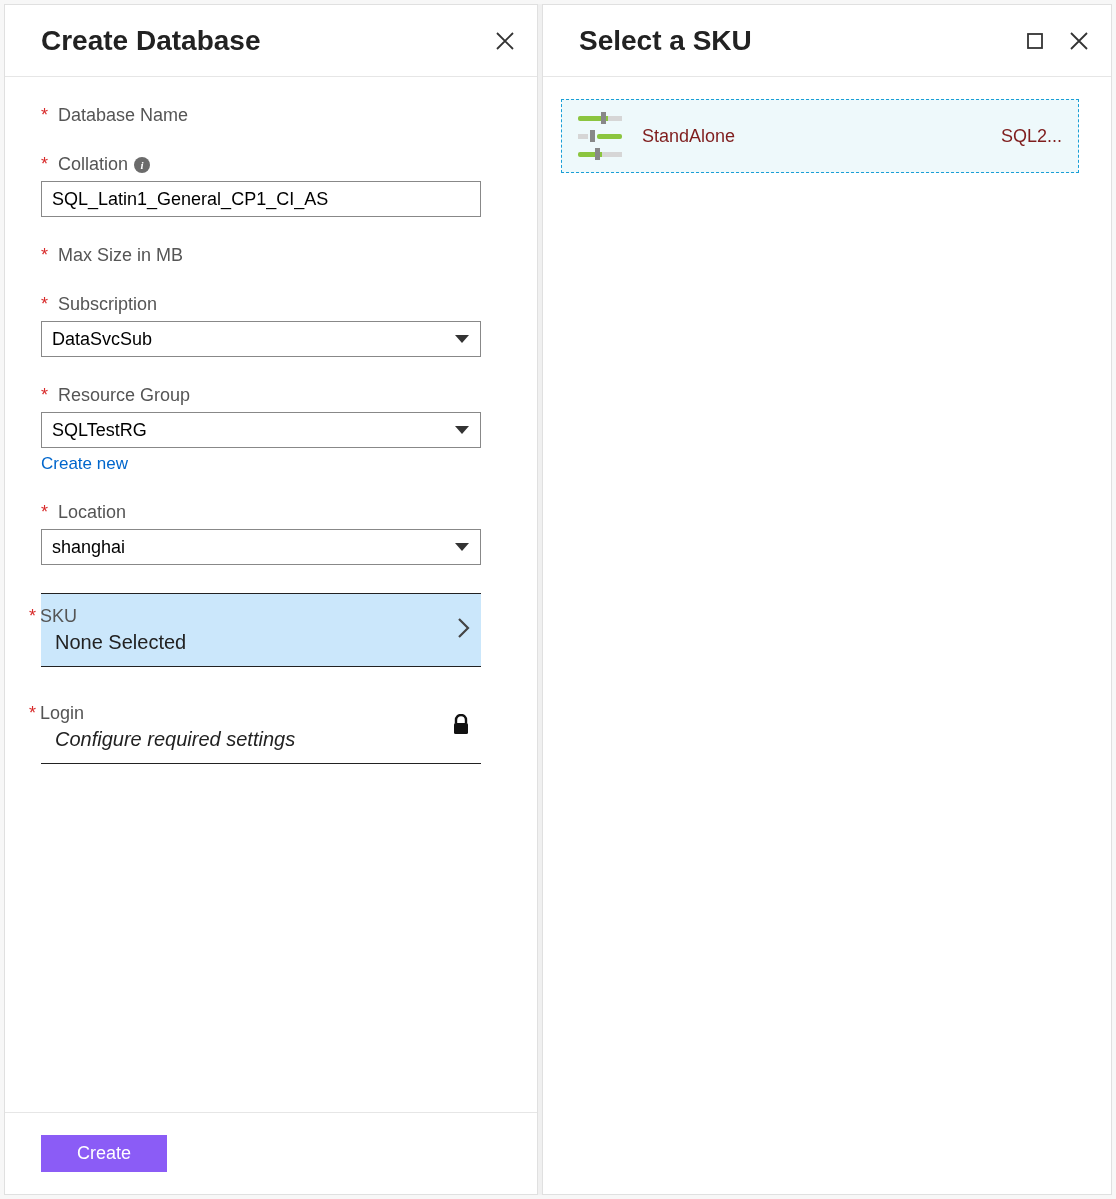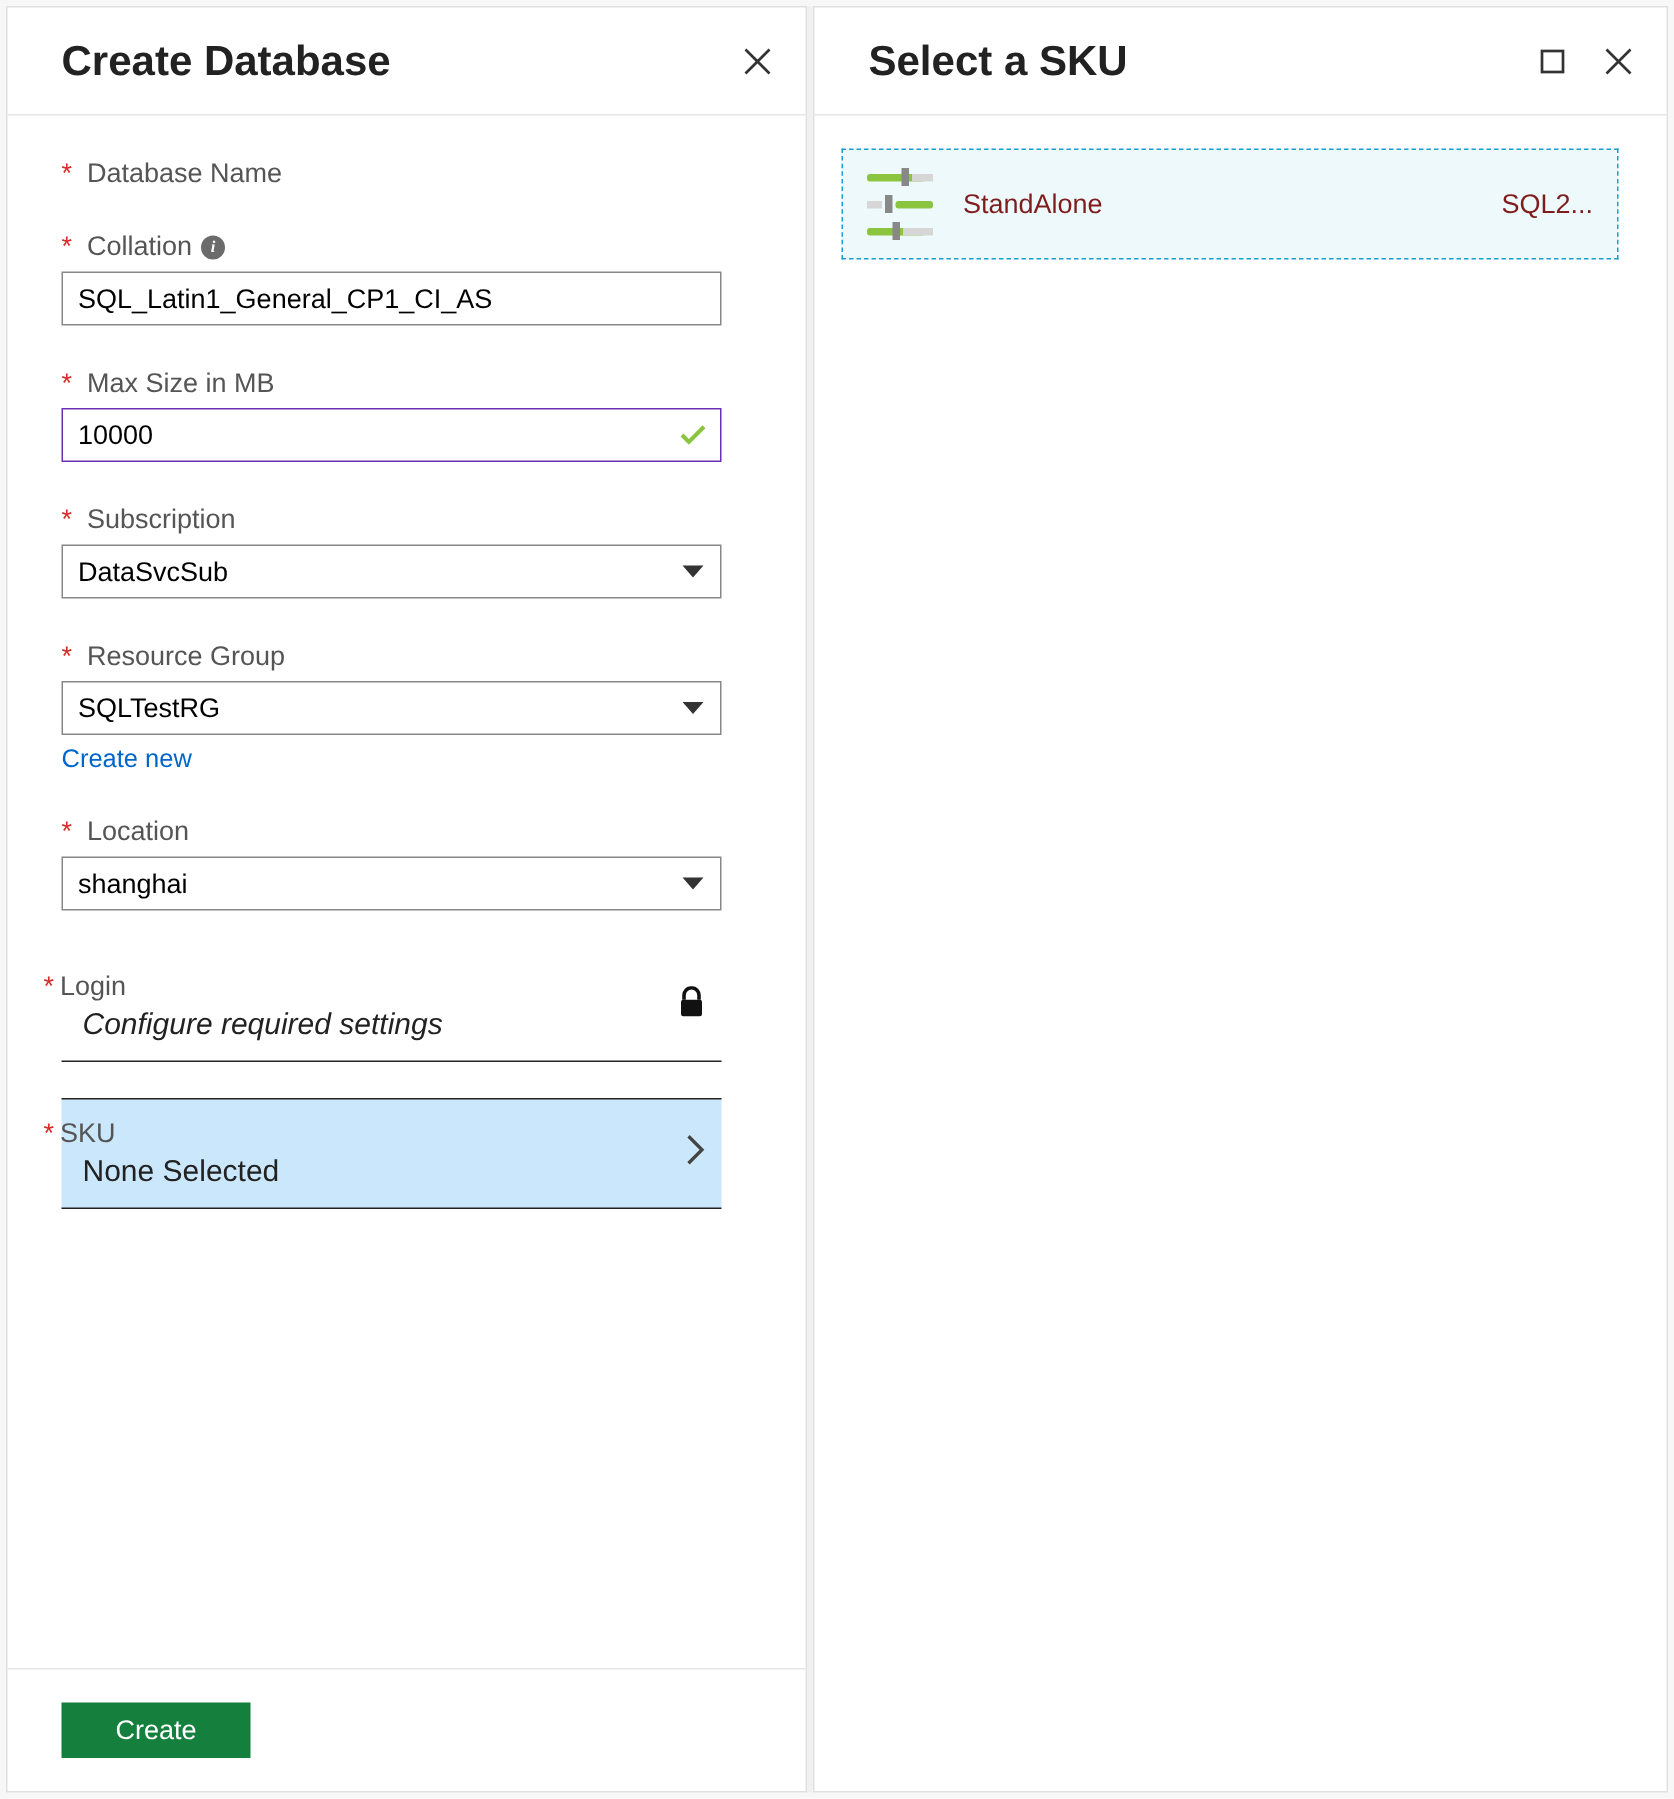--- a/index.html
+++ b/index.html
@@ -126,21 +126,21 @@
   .blade-arrow {
     position: absolute;
     right: 10px; top: 50%;
     transform: translateY(-50%);
   }
   .panel-footer {
     border-top: 1px solid #e6e6e6;
     padding: 22px 36px;
   }
   .primary-btn {
-    background: #15803d;
+    background: #8b5cf6;
     color: #fff;
     border: none;
     font-size: 18px;
     padding: 8px 36px;
     cursor: pointer;
     font-family: inherit;
   }
   
   .sku-card {
     margin: 22px 32px 0 18px;
@@ -196,28 +196,20 @@
       <div class="input-wrap">
         <input class="txt-input" type="text" value="SQL_Latin1_General_CP1_CI_AS" style="">
       </div>
     </div>
 
     <div class="field">
       <div class="field-label">
           <span class="req">*</span>
           <span>Max Size in MB</span>
         </div>
-      <div class="input-wrap">
-        <input class="txt-input valid" type="text" value="10000" style="">
-        <span class="input-suffix check-icon">
-          <svg width="22" height="22" viewBox="0 0 24 24">
-              <path d="M4 12 L9 17 L20 6" stroke="#8bc53f" stroke-width="3" fill="none"></path>
-            </svg>
-        </span>
-      </div>
     </div>
 
     <div class="field">
       <div class="field-label">
           <span class="req">*</span>
           <span>Subscription</span>
         </div>
       <div class="input-wrap">
         <input class="select-input" readonly="" value="DataSvcSub" style="">
         <span class="chevron-down"></span>
@@ -238,39 +230,39 @@
 
     <div class="field">
       <div class="field-label">
           <span class="req">*</span>
           <span>Location</span>
         </div>
       <div class="input-wrap">
         <input class="select-input" readonly="" value="shanghai" style="">
         <span class="chevron-down"></span>
       </div>
+    </div>
+
+    <div class="blade-row selected" style="max-width:440px;">
+      <div class="blade-label"><span class="req">*</span><span>SKU</span></div>
+      <div class="blade-value">None Selected</div>
+      <span class="blade-arrow">
+        <svg width="14" height="22" viewBox="0 0 14 22">
+            <path d="M2 2 L11 11 L2 20" stroke="#444" stroke-width="2.2" fill="none"></path>
+          </svg>
+      </span>
     </div>
 
     <div class="blade-row" style="max-width:440px; border-top:none;">
       <div class="blade-label"><span class="req">*</span><span>Login</span></div>
       <div class="blade-value italic">Configure required settings</div>
       <span class="blade-arrow">
         <svg width="20" height="22" viewBox="0 0 20 22">
             <path d="M5 9 V6 a5 5 0 0 1 10 0 V9" stroke="#111" stroke-width="2.4" fill="none"></path>
             <rect x="3" y="9" width="14" height="11" rx="1.5" fill="#111"></rect>
-          </svg>
-      </span>
-    </div>
-
-    <div class="blade-row selected" style="max-width:440px;">
-      <div class="blade-label"><span class="req">*</span><span>SKU</span></div>
-      <div class="blade-value">None Selected</div>
-      <span class="blade-arrow">
-        <svg width="14" height="22" viewBox="0 0 14 22">
-            <path d="M2 2 L11 11 L2 20" stroke="#444" stroke-width="2.2" fill="none"></path>
           </svg>
       </span>
     </div>
 
   </div>
 
   <div class="panel-footer">
     <button class="primary-btn">Create</button>
   </div>
 </div>

